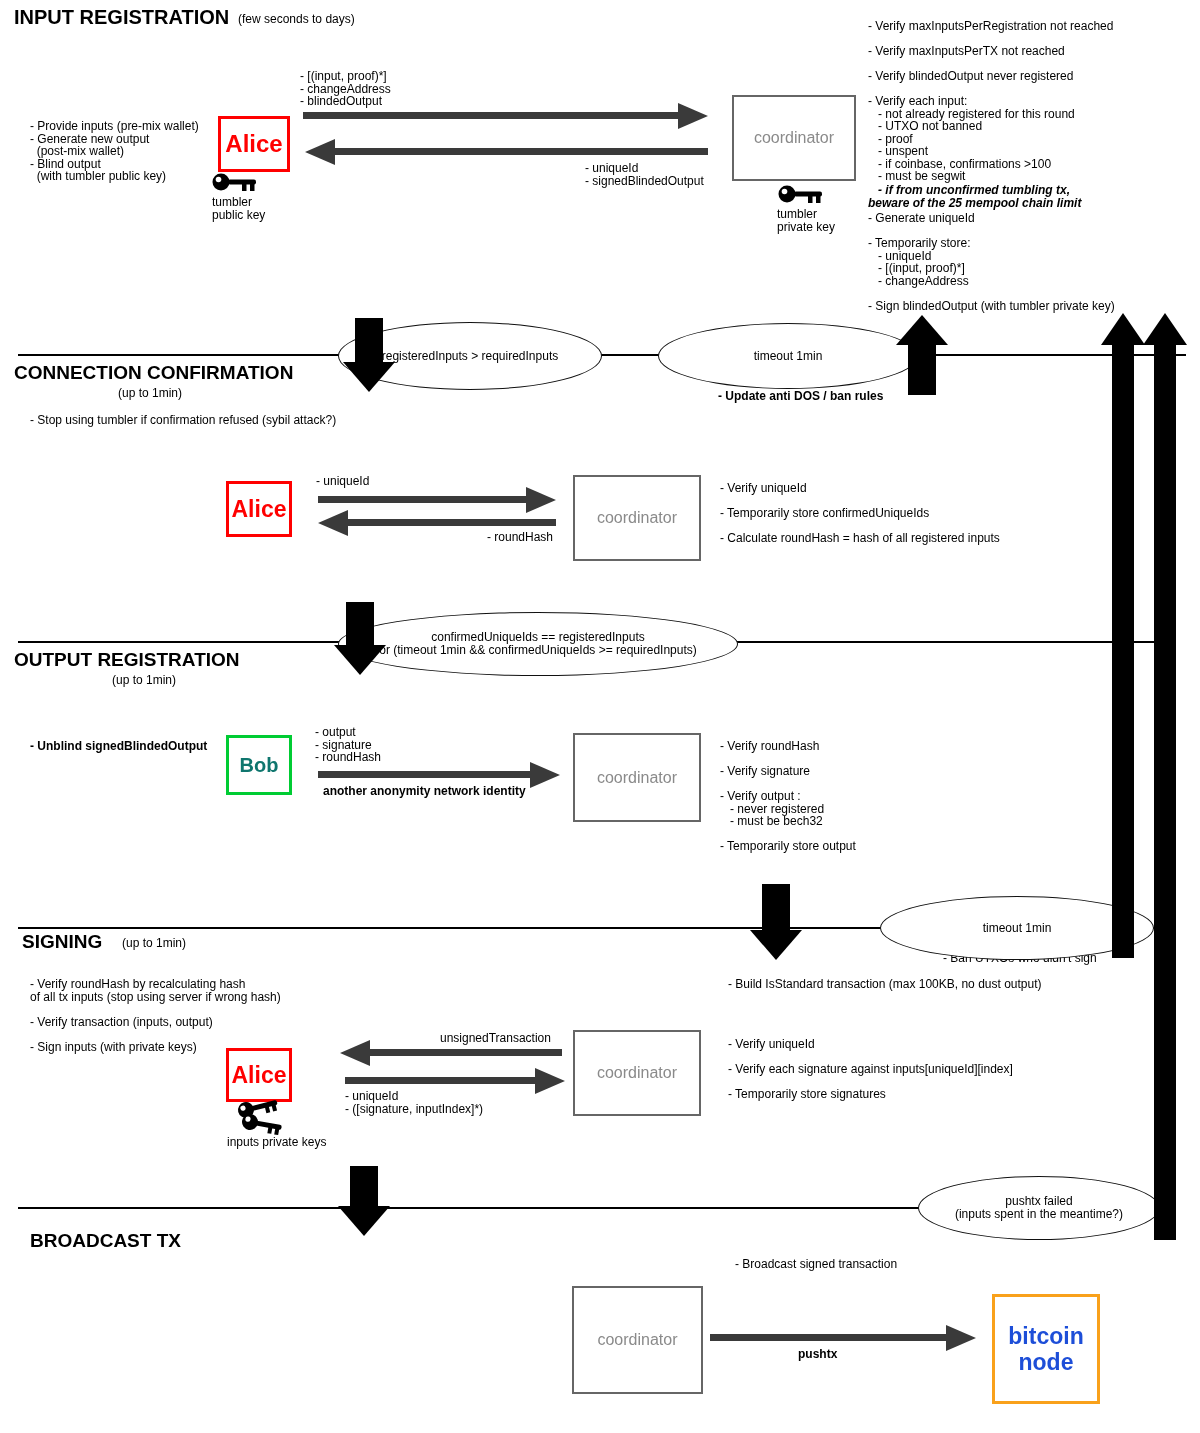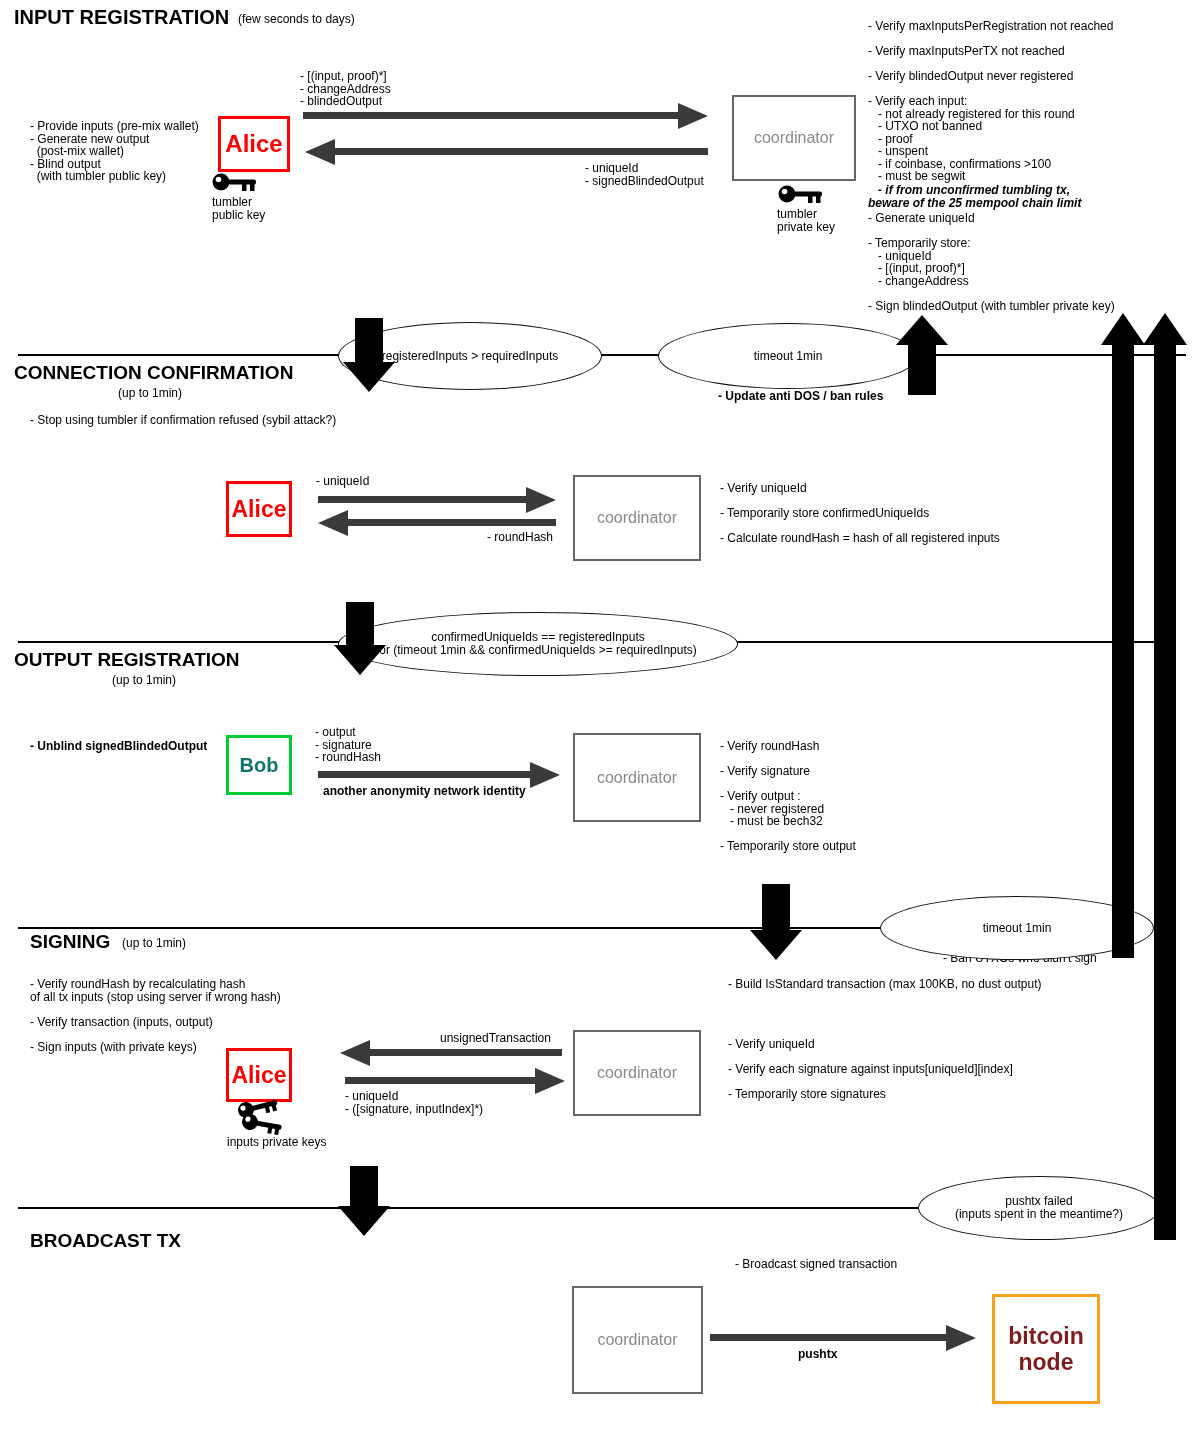--- a/index.html
+++ b/index.html
@@ -8,21 +8,21 @@
   .t{position:absolute;font-size:12px;line-height:12.5px;white-space:pre-wrap;}
   .italic{font-style:italic;}
   .bold{font-weight:bold;}
   .sec-title{position:absolute;font-weight:bold;font-size:19px;white-space:nowrap;}
   .big{font-size:20px;}
   .box{position:absolute;display:flex;align-items:center;justify-content:center;
        text-align:center;background:#fff;z-index:4;}
   .alice{border:3px solid #ff0000;color:#ff0000;font-weight:bold;font-size:24px;}
   .coord{border:2px solid #666;color:#8a8a8a;font-size:16px;}
   .bob{border:3px solid #00cc33;color:#0f766e;font-weight:bold;font-size:20px;}
-  .btc{border:3px solid #f9a11b;color:#7f1d1d;font-weight:bold;font-size:23px;
+  .btc{border:3px solid #f9a11b;color:#1d4ed8;font-weight:bold;font-size:23px;
        line-height:26px;white-space:pre-line;}
   .hline{position:absolute;height:2px;background:#000;z-index:1;}
   .ellipse{position:absolute;border:1.5px solid #111;border-radius:50%;background:#fff;
            display:flex;align-items:center;justify-content:center;text-align:center;
            font-size:12px;line-height:13px;z-index:2;white-space:pre-line;}
   .harrow{position:absolute;height:7px;background:#3a3a3a;z-index:2;}
   .harrow.right::after{content:"";position:absolute;left:100%;top:50%;transform:translateY(-50%);
            border:13px solid transparent;border-right:0;border-left:30px solid #3a3a3a;}
   .harrow.left::before{content:"";position:absolute;right:100%;top:50%;transform:translateY(-50%);
            border:13px solid transparent;border-left:0;border-right:30px solid #3a3a3a;}
@@ -175,21 +175,21 @@
    - never registered
    - must be bech32
 
 - Temporarily store output</div>
 
   <div class="hline" style="left:18px;top:927px;width:1140px;"></div>
   <div class="fat down" style="left:762px;top:884px;height:46px;"></div>
   <div class="ellipse" style="left:880px;top:896px;width:272px;height:62px;">
     <span>timeout 1min</span>
   </div>
-  <div class="sec-title" style="left:30px;top:931px;text-align:center;">SIGNING</div>
+  <div class="sec-title" style="left:22px;top:931px;text-align:center;">SIGNING</div>
   <div class="t" style="left:122px;top:937px;">(up to 1min)</div>
   <div class="t" style="left:943px;top:952px;">- Ban UTXOs who didn't sign</div>
   <div class="t" style="left:728px;top:978px;">- Build IsStandard transaction (max 100KB, no dust output)</div>
 
   <div class="t" style="left:30px;top:978px;">- Verify roundHash by recalculating hash
 of all tx inputs (stop using server if wrong hash)
 
 - Verify transaction (inputs, output)
 
 - Sign inputs (with private keys)</div>

